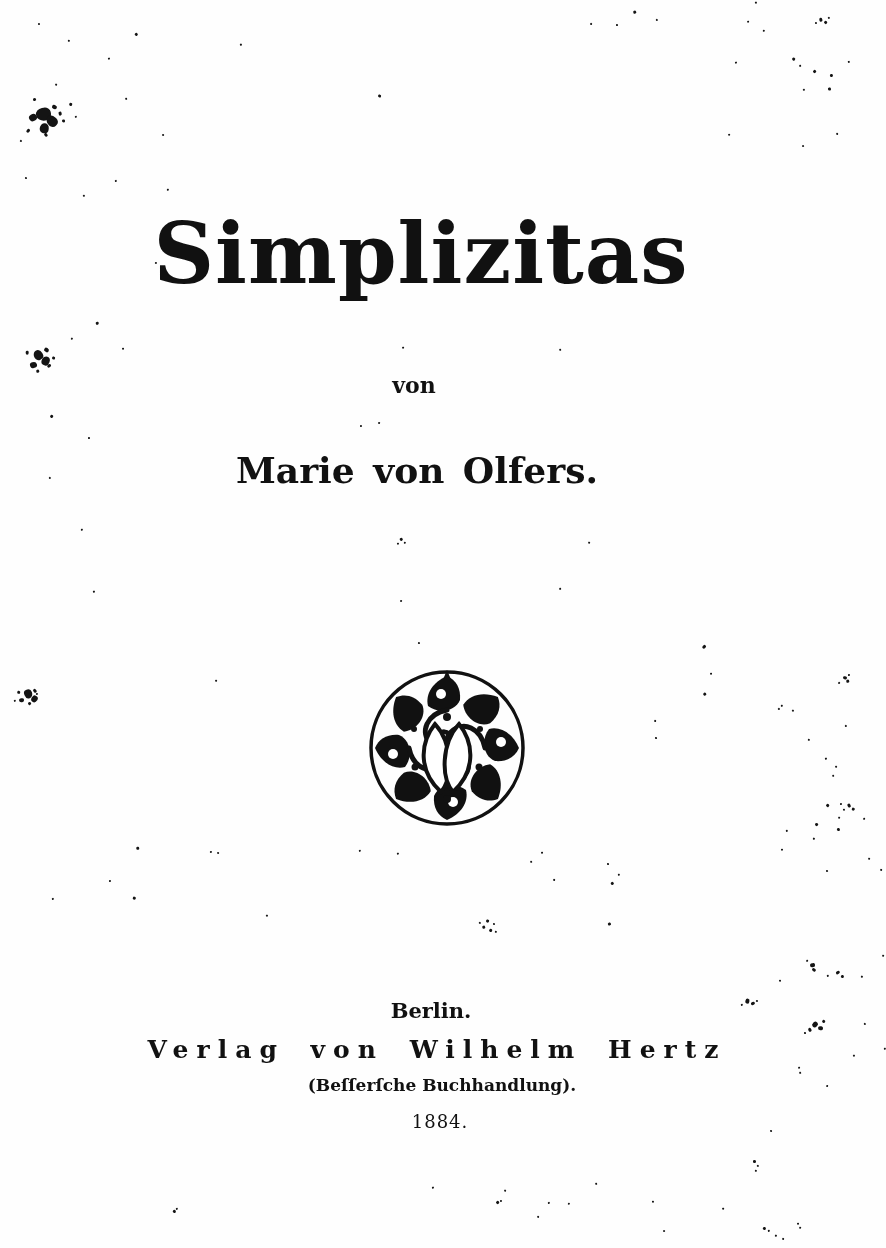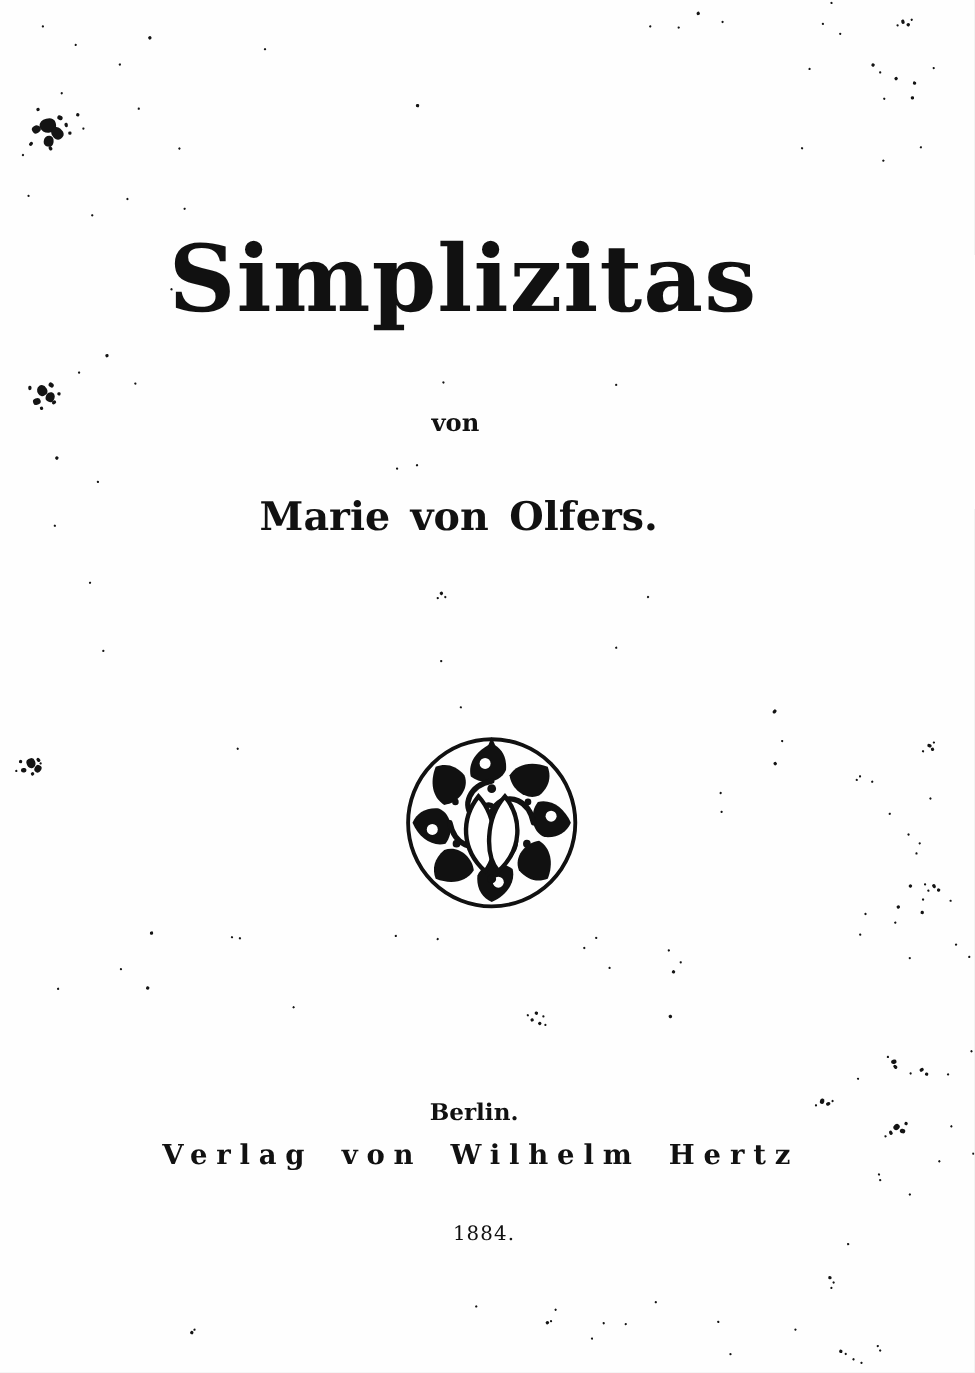--- a/index.html
+++ b/index.html
@@ -325,16 +325,17 @@
         <circle cx="47" cy="61" r="3"></circle>
         <circle cx="113" cy="61" r="3"></circle>
       </g>
     </svg>
   </div>
 
   <div class="line imprint-city">Berlin.</div>
 
   <div class="line imprint-publisher">Verlag von Wilhelm Hertz</div>
 
+  <div class="line imprint-note">(Beſſerſche Buchhandlung).</div>
 
   <div class="line imprint-year">1884.</div>
 
 </div>
 
 </body></html>

